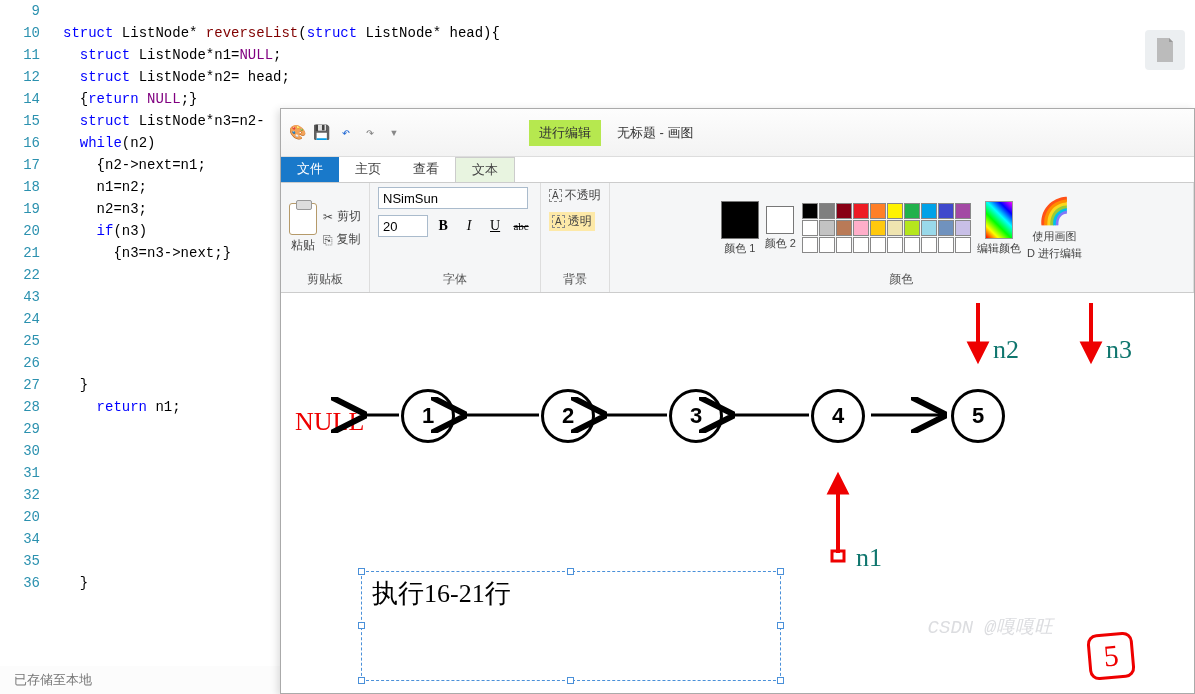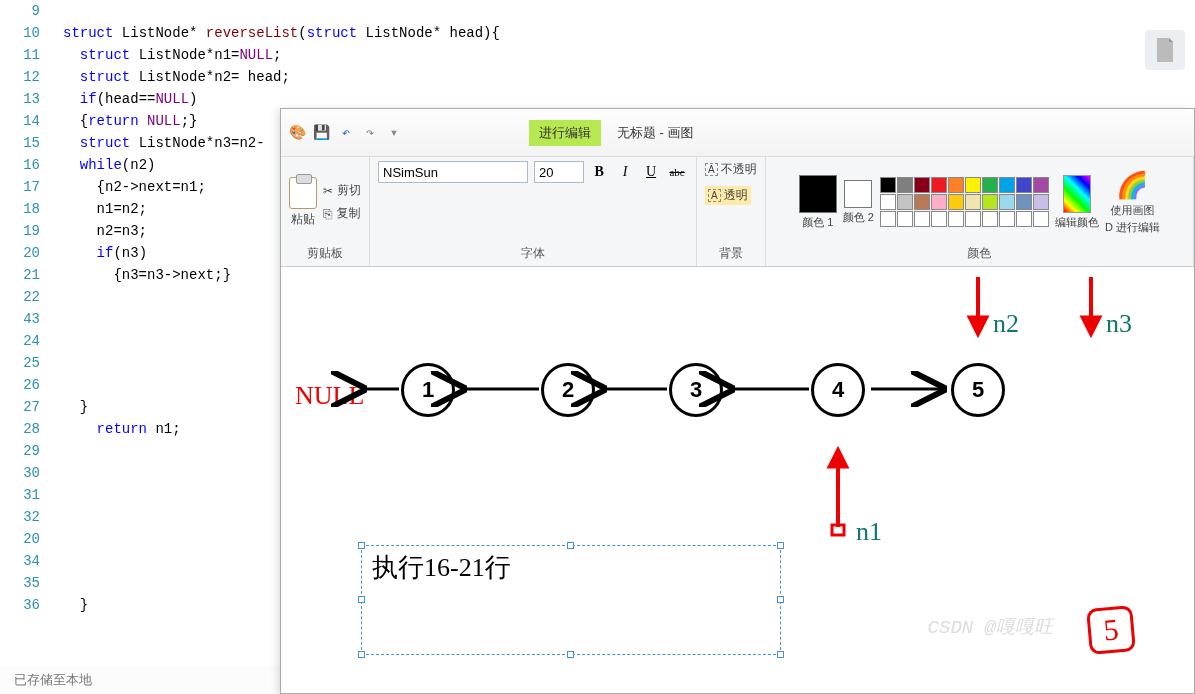--- a/index.html
+++ b/index.html
@@ -242,24 +242,20 @@
       </div>
       <div class="code-line">
         <div class="gutter">11</div>
         <div class="code">  <span class="kw">struct</span> ListNode*n1=<span class="mc">NULL</span>;</div>
       </div>
       <div class="code-line">
         <div class="gutter">12</div>
         <div class="code">  <span class="kw">struct</span> ListNode*n2= head;</div>
       </div>
       <div class="code-line">
-        <div class="gutter">13</div>
-        <div class="code">  <span class="kw">if</span>(head==<span class="mc">NULL</span>)</div>
-      </div>
-      <div class="code-line">
         <div class="gutter">14</div>
         <div class="code">  {<span class="kw">return</span> <span class="mc">NULL</span>;}</div>
       </div>
       <div class="code-line">
         <div class="gutter">15</div>
         <div class="code">  <span class="kw">struct</span> ListNode*n3=n2-</div>
       </div>
       <div class="code-line">
         <div class="gutter">16</div>
         <div class="code">  <span class="kw">while</span>(n2)</div>
@@ -363,20 +359,26 @@
   <div class="paint-titlebar">
     <span class="qat-icon">🎨</span>
     <span class="qat-icon" style="color:#2a6fd6">💾</span>
     <span class="qat-icon" style="color:#2a6fd6">↶</span>
     <span class="qat-icon" style="color:#888">↷</span>
     <span class="qat-icon" style="color:#888">▾</span>
     <span class="text-tool-badge">进行编辑</span>
     <span class="paint-title">无标题 - 画图</span>
   </div>
 
+  <div class="tabs-row">
+    <div class="tab active-file">文件</div>
+    <div class="tab">主页</div>
+    <div class="tab">查看</div>
+    <div class="tab active-text">文本</div>
+  </div>
 
   <div class="ribbon">
 
     <div class="ribbon-group">
       <div class="rg-body">
         <div class="paste-btn">
           <div class="clip-icon"></div>
           <span>粘贴</span>
         </div>
         <div style="display:flex;flex-direction:column;gap:6px;">
@@ -387,21 +389,21 @@
           <div class="mini-btn">
               <span>⎘</span>
               <span>复制</span>
             </div>
         </div>
       </div>
       <div class="rg-label">剪贴板</div>
     </div>
 
     <div class="ribbon-group">
-      <div class="rg-body" style="flex-direction:row;align-items:flex-start;gap:6px;">
+      <div class="rg-body" style="flex-direction:column;align-items:flex-start;gap:6px;">
         <input class="font-select" value="NSimSun" style="">
         <div style="display:flex;gap:4px;align-items:center;">
           <input class="size-select" value="20" style="">
           <span class="fmt-btn" style="font-weight:bold">B</span>
           <span class="fmt-btn" style="font-style:italic">I</span>
           <span class="fmt-btn" style="text-decoration:underline">U</span>
           <span class="fmt-btn" style="text-decoration:line-through;font-size:11px">abc</span>
         </div>
       </div>
       <div class="rg-label">字体</div>

